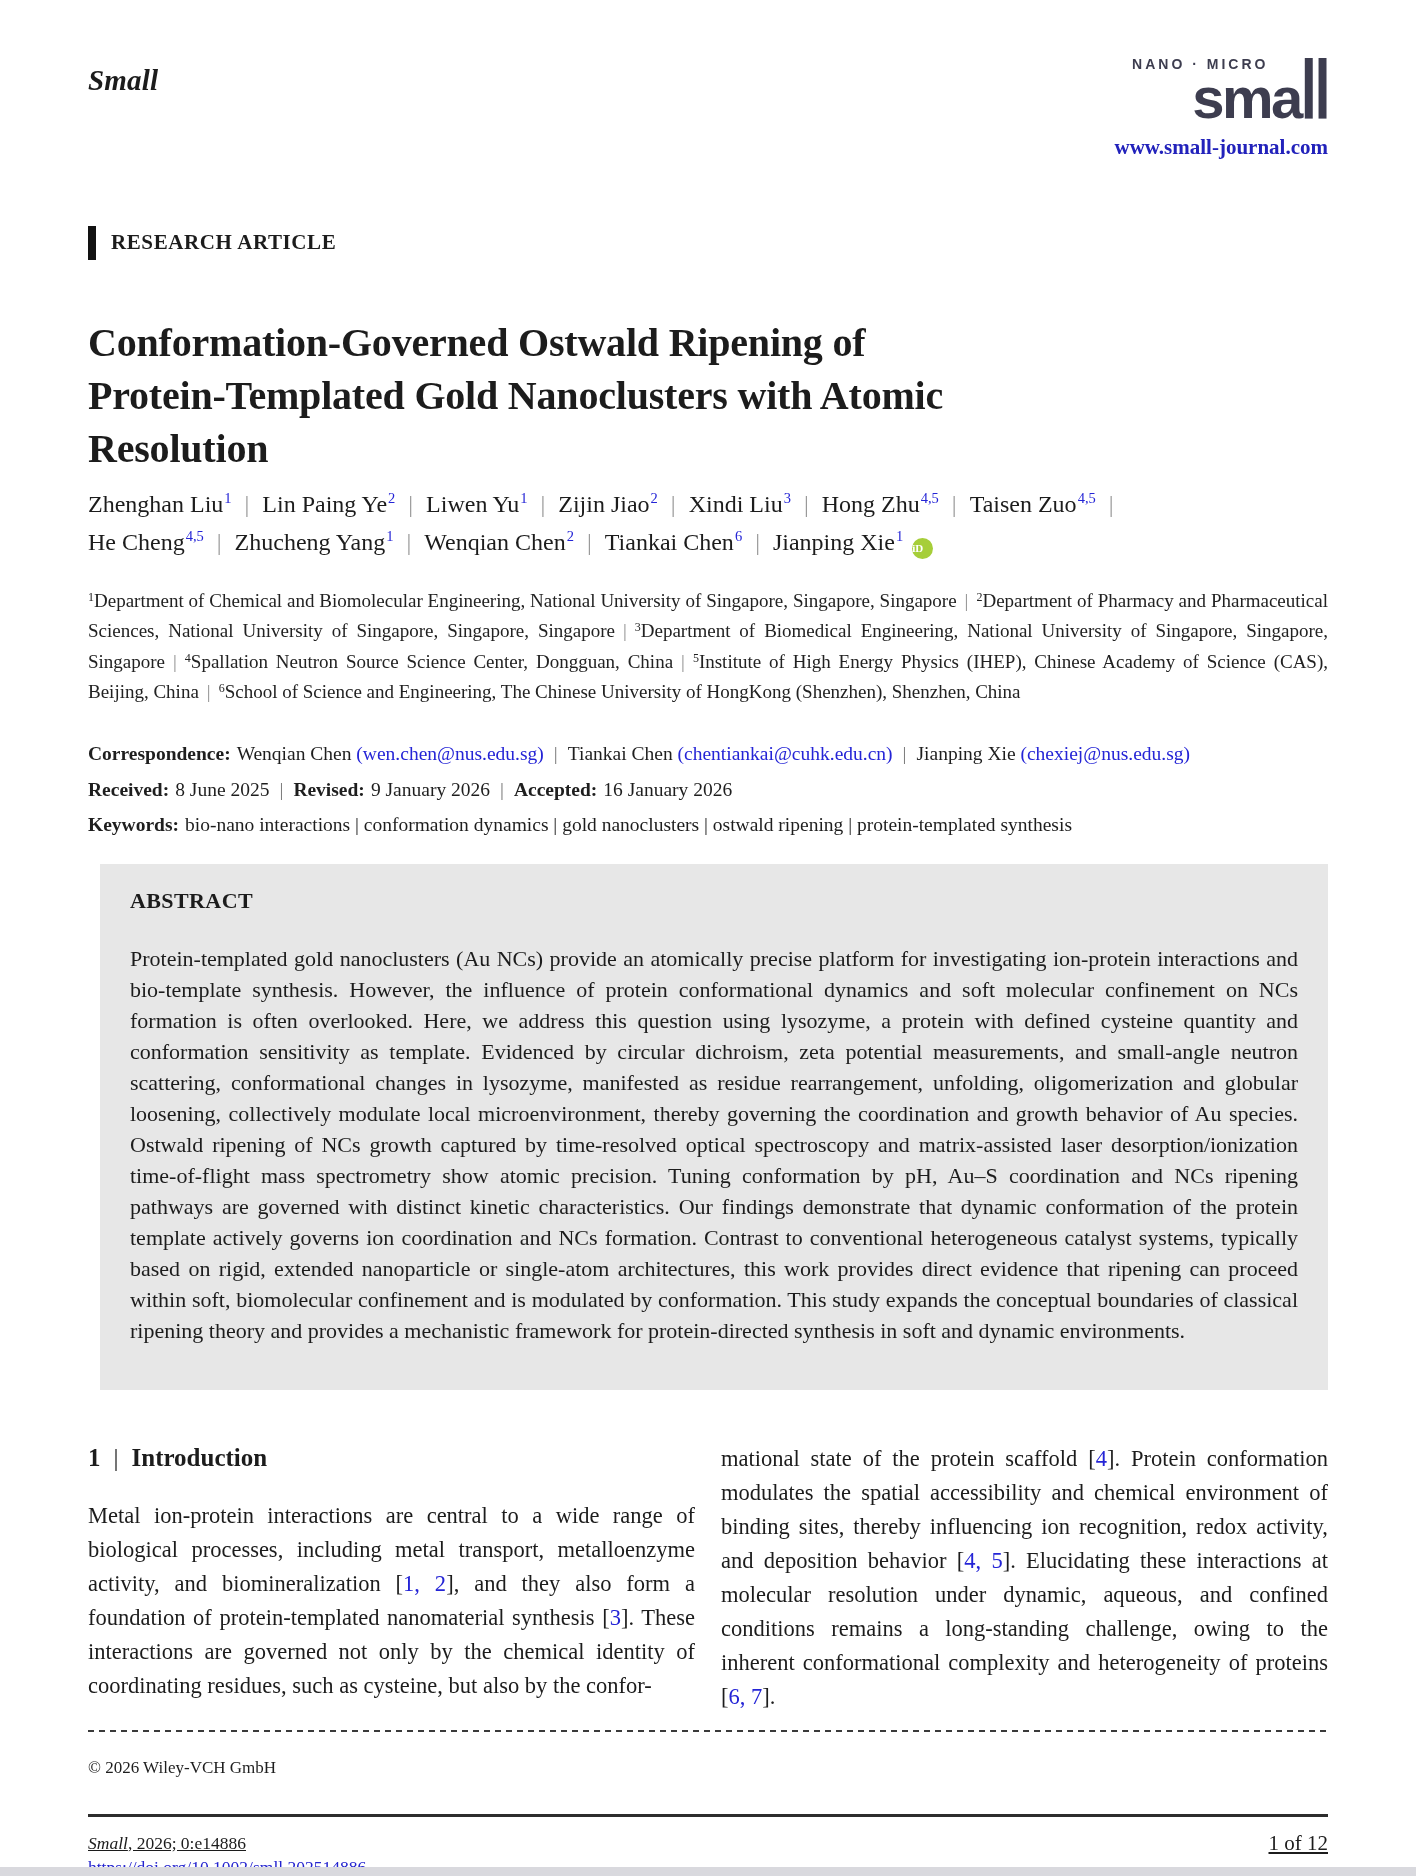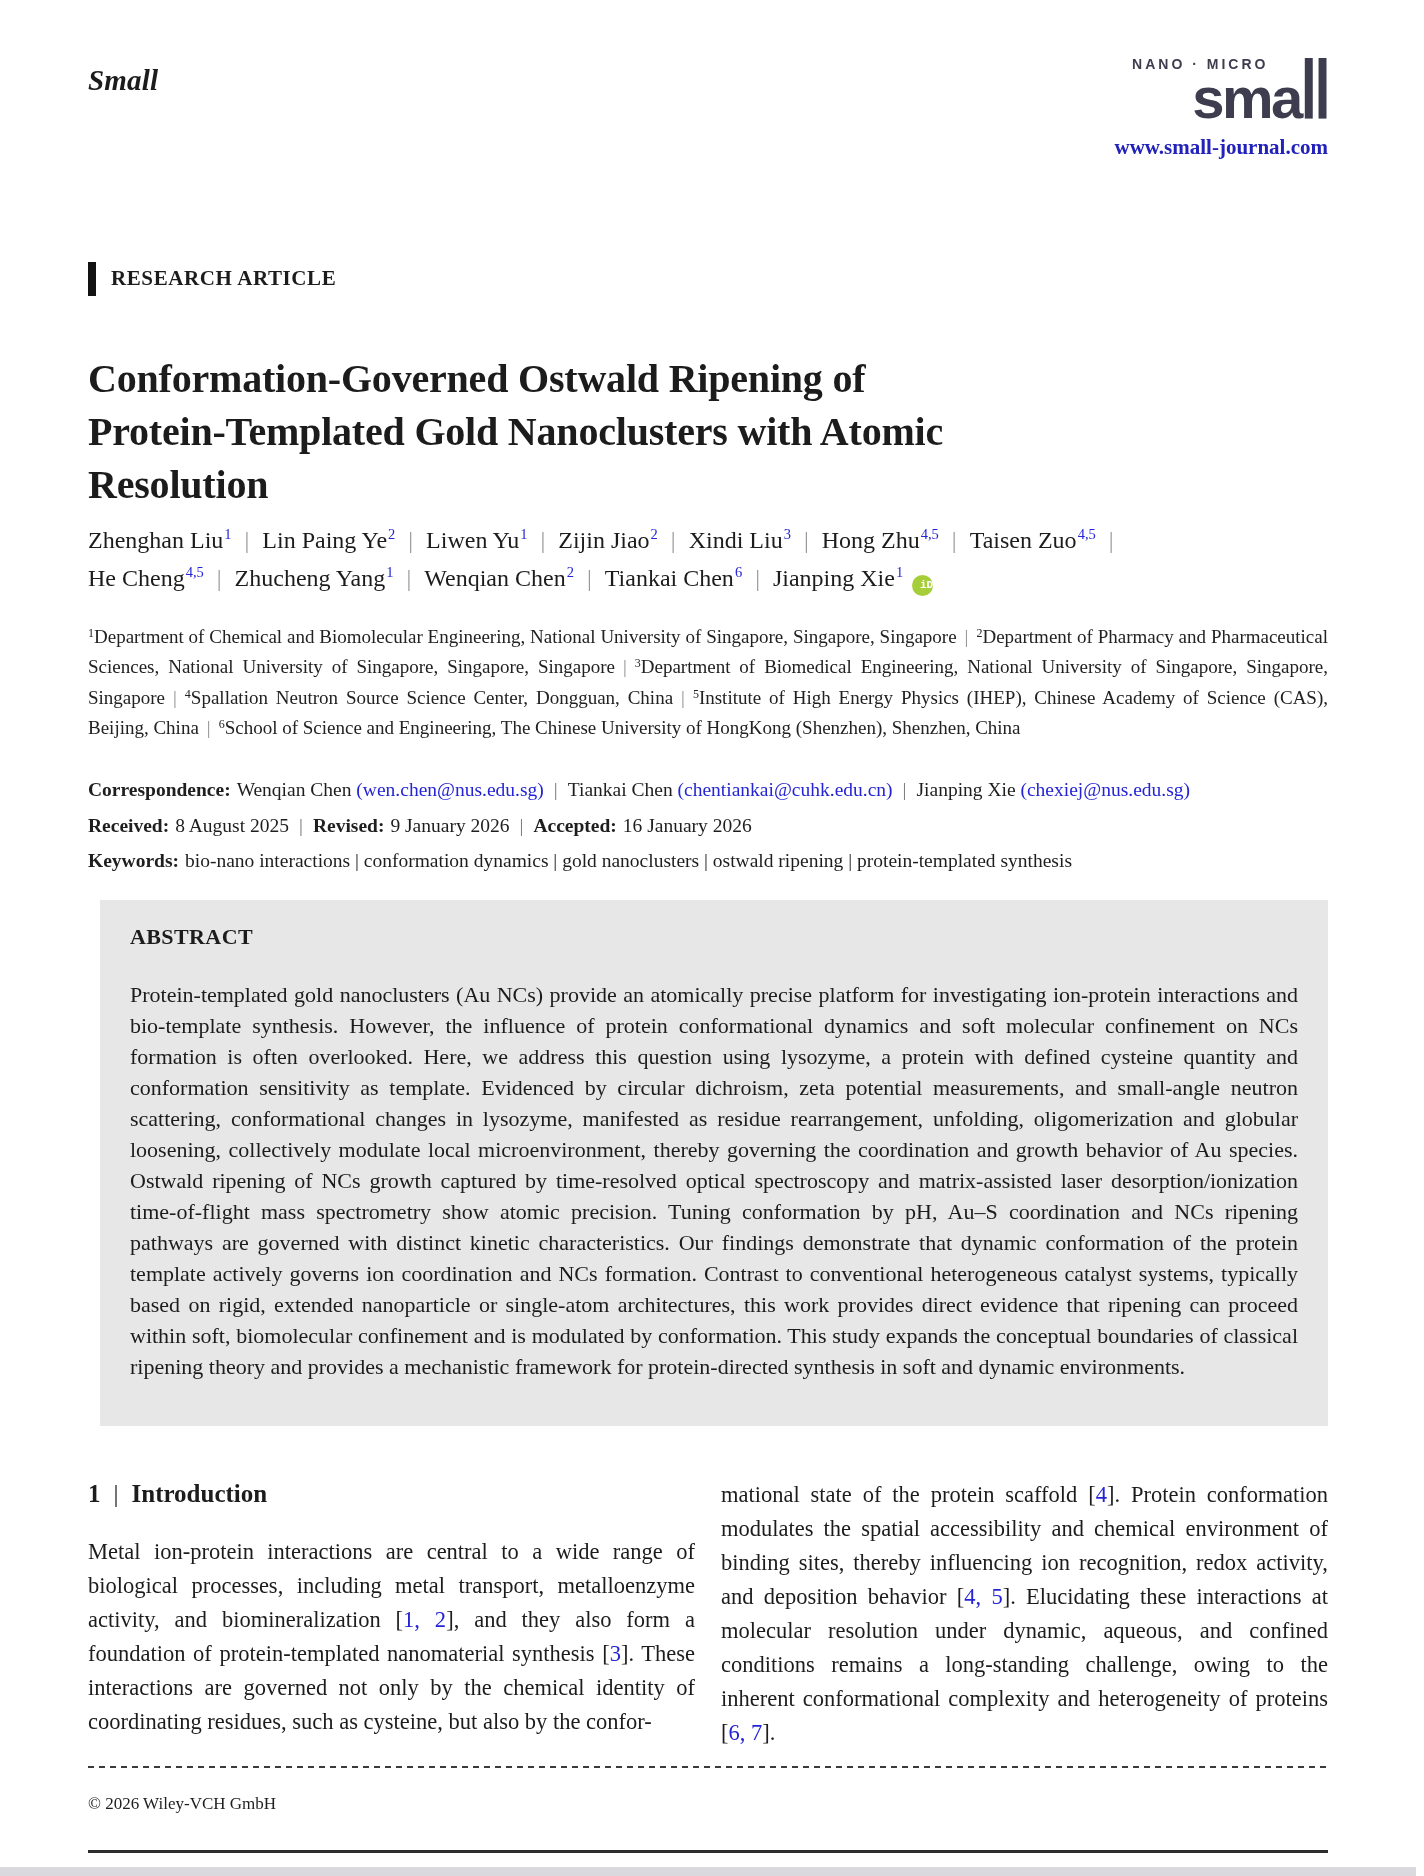--- a/index.html
+++ b/index.html
@@ -12,35 +12,35 @@
   .journal-name{font-style:italic;font-weight:700;font-size:29px;margin-top:8px;letter-spacing:0.2px;}
   .logo-block{text-align:right;}
   .logo-tagline{font-family:"Liberation Sans",sans-serif;font-weight:700;font-size:14px;
                 letter-spacing:3px;color:#3d3d4f;margin-right:42px;text-align:center;}
   .logo-word{font-family:"Liberation Sans",sans-serif;font-weight:700;font-size:58px;
              color:#3d3d4f;line-height:0.82;letter-spacing:-2.5px;margin-top:2px;}
   .logo-ll{display:inline-block;transform:scaleY(1.45);transform-origin:50% 86%;}
   .logo-url{font-size:21px;font-weight:700;color:#2222bb;margin-top:13px;}
 
   
-  .article-type-row{margin-top:102px;display:flex;align-items:center;}
+  .article-type-row{margin-top:66px;display:flex;align-items:center;}
   .article-type-bar{width:8px;height:34px;background:#121212;margin-right:15px;}
   .article-type{font-size:21px;font-weight:700;letter-spacing:0.6px;}
 
   
   .title{margin-top:56px;font-size:40px;font-weight:700;line-height:53px;letter-spacing:-0.2px;}
 
   
   .authors{margin-top:12px;font-size:24px;line-height:35px;}
   .author sup, .authors .au-sup{font-size:14.5px;color:#2424d6;position:relative;top:-9px;margin-left:1px;}
   .sep{color:#9a9a9a;margin:0 13px;font-weight:400;}
   .sep::before{content:"|";}
   .orcid{display:inline-block;width:21px;height:21px;border-radius:50%;background:#a6ce39;
-         color:#fff;font-family:Liberation Mono, monospace;font-weight:700;font-size:11px;
-         text-align:right;line-height:21px;vertical-align:-2px;margin-left:9px;}
+         color:#fff;font-family:Liberation Serif, serif;font-weight:700;font-size:11px;
+         text-align:left;line-height:21px;vertical-align:-2px;margin-left:9px;}
 
   
   .affiliations{margin-top:24px;font-size:19px;line-height:28.5px;text-align:justify;color:#222;}
   .affiliations .aff-sup{font-size:12px;position:relative;top:-6px;}
   .affiliations .sep{margin:0 8px;color:#8f8f8f;}
 
   
   .meta{font-size:19.5px;color:#1e1e1e;}
   .meta .sep{margin:0 10px;color:#777;}
   .correspondence{margin-top:34px;}
@@ -107,21 +107,21 @@
 
     <div class="authors">
       <div><span class="author"><span>Zhenghan Liu</span><span class="au-sup">1</span></span><span class="sep"></span><span class="author"><span>Lin Paing Ye</span><span class="au-sup">2</span></span><span class="sep"></span><span class="author"><span>Liwen Yu</span><span class="au-sup">1</span></span><span class="sep"></span><span class="author"><span>Zijin Jiao</span><span class="au-sup">2</span></span><span class="sep"></span><span class="author"><span>Xindi Liu</span><span class="au-sup">3</span></span><span class="sep"></span><span class="author"><span>Hong Zhu</span><span class="au-sup">4,5</span></span><span class="sep"></span><span class="author"><span>Taisen Zuo</span><span class="au-sup">4,5</span></span><span class="sep"></span></div>
       <div><span class="author"><span>He Cheng</span><span class="au-sup">4,5</span></span><span class="sep"></span><span class="author"><span>Zhucheng Yang</span><span class="au-sup">1</span></span><span class="sep"></span><span class="author"><span>Wenqian Chen</span><span class="au-sup">2</span></span><span class="sep"></span><span class="author"><span>Tiankai Chen</span><span class="au-sup">6</span></span><span class="sep"></span><span class="author"><span>Jianping Xie</span><span class="au-sup">1</span></span><span class="orcid">iD</span></div>
     </div>
 
     <div class="affiliations"><span class="aff-sup">1</span><span>Department of Chemical and Biomolecular Engineering, National University of Singapore, Singapore, Singapore</span><span class="sep"></span><span class="aff-sup">2</span><span>Department of Pharmacy and Pharmaceutical Sciences, National University of Singapore, Singapore, Singapore</span><span class="sep"></span><span class="aff-sup">3</span><span>Department of Biomedical Engineering, National University of Singapore, Singapore, Singapore</span><span class="sep"></span><span class="aff-sup">4</span><span>Spallation Neutron Source Science Center, Dongguan, China</span><span class="sep"></span><span class="aff-sup">5</span><span>Institute of High Energy Physics (IHEP), Chinese Academy of Science (CAS), Beijing, China</span><span class="sep"></span><span class="aff-sup">6</span><span>School of Science and Engineering, The Chinese University of HongKong (Shenzhen), Shenzhen, China</span></div>
 
     <div class="meta correspondence"><span class="label">Correspondence:</span><span>Wenqian Chen</span> <span class="email">wen.chen@nus.edu.sg</span><span class="sep"></span><span>Tiankai Chen</span> <span class="email">chentiankai@cuhk.edu.cn</span><span class="sep"></span><span>Jianping Xie</span> <span class="email">chexiej@nus.edu.sg</span></div>
 
-    <div class="meta dates"><span class="label">Received:</span><span>8 August 2025</span><span class="sep"></span><span class="label">Revised:</span><span>9 January 2026</span><span class="sep"></span><span class="label">Accepted:</span><span>16 January 2026</span></div>
+    <div class="meta dates"><span class="label">Received:</span><span>8 June 2025</span><span class="sep"></span><span class="label">Revised:</span><span>9 January 2026</span><span class="sep"></span><span class="label">Accepted:</span><span>16 January 2026</span></div>
 
     <div class="meta keywords"><span class="label">Keywords:</span><span>bio-nano interactions | conformation dynamics | gold nanoclusters | ostwald ripening | protein-templated synthesis</span></div>
 
     <div class="abstract">
       <div class="abstract-heading">ABSTRACT</div>
       <div class="abstract-body">Protein-templated gold nanoclusters (Au NCs) provide an atomically precise platform for investigating ion-protein interactions and bio-template synthesis. However, the influence of protein conformational dynamics and soft molecular confinement on NCs formation is often overlooked. Here, we address this question using lysozyme, a protein with defined cysteine quantity and conformation sensitivity as template. Evidenced by circular dichroism, zeta potential measurements, and small-angle neutron scattering, conformational changes in lysozyme, manifested as residue rearrangement, unfolding, oligomerization and globular loosening, collectively modulate local microenvironment, thereby governing the coordination and growth behavior of Au species. Ostwald ripening of NCs growth captured by time-resolved optical spectroscopy and matrix-assisted laser desorption/ionization time-of-flight mass spectrometry show atomic precision. Tuning conformation by pH, Au–S coordination and NCs ripening pathways are governed with distinct kinetic characteristics. Our findings demonstrate that dynamic conformation of the protein template actively governs ion coordination and NCs formation. Contrast to conventional heterogeneous catalyst systems, typically based on rigid, extended nanoparticle or single-atom architectures, this work provides direct evidence that ripening can proceed within soft, biomolecular confinement and is modulated by conformation. This study expands the conceptual boundaries of classical ripening theory and provides a mechanistic framework for protein-directed synthesis in soft and dynamic environments.</div>
     </div>
 
     <div class="intro">
       <div class="intro-columns">

